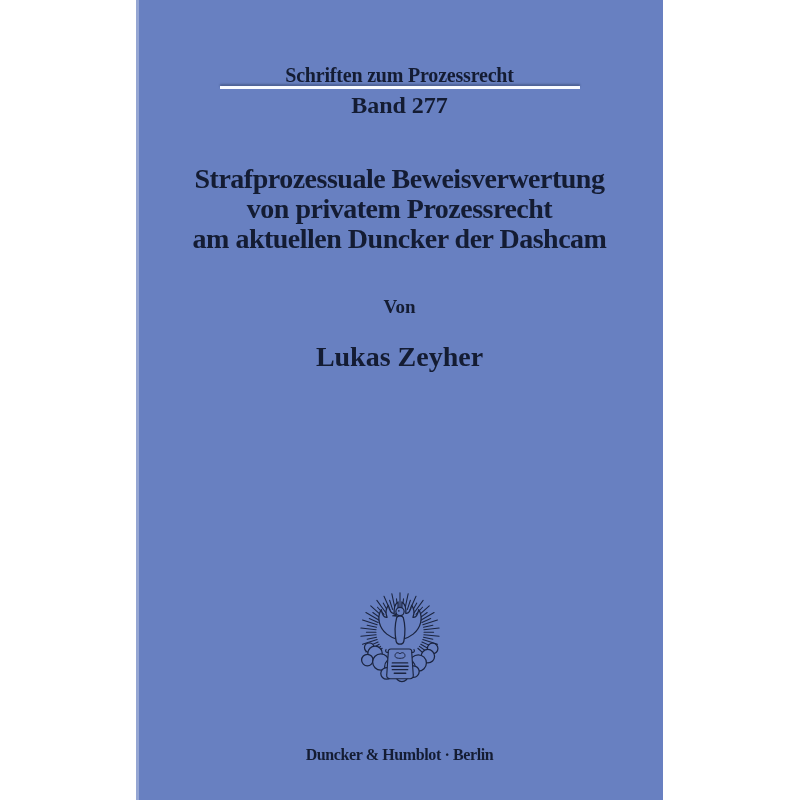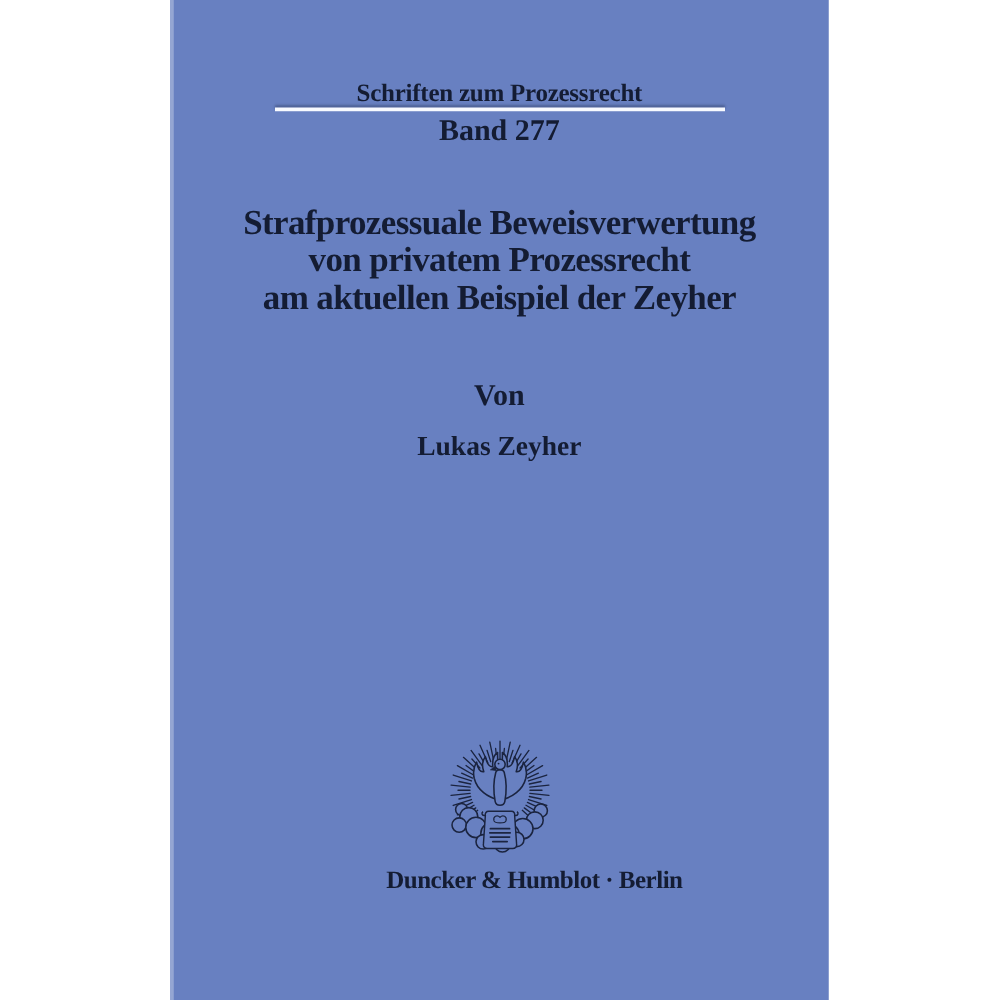--- a/index.html
+++ b/index.html
@@ -43,47 +43,47 @@
   .series-divider{
     position:absolute;top:86px;left:50%;
     transform:translateX(-50%);
     width:360px;height:3px;
     background:var(--divider);
     box-shadow:0 -2px 2px rgba(16,24,48,0.30);
   }
   .series-volume{top:92px;font-size:24px;line-height:26px;}
   .book-title{top:164px;font-size:28px;line-height:30px;letter-spacing:-0.5px;}
   .book-title .line{display:block;}
-  .byline-label{top:304px;font-size:24px;line-height:26px;}
-  .author-name{top:344px;font-size:22px;line-height:26px;}
+  .byline-label{top:294px;font-size:19px;line-height:26px;}
+  .author-name{top:344px;font-size:28px;line-height:26px;}
   .emblem-wrap{
     position:absolute;top:588px;left:50%;
     transform:translateX(-50%);
     width:96px;height:98px;
   }
   .emblem-wrap svg{display:block;width:100%;height:100%;}
-  .publisher-line{top:691px;font-size:20px;line-height:26px;letter-spacing:-0.4px;margin-left:28px;}
+  .publisher-line{top:742px;font-size:16px;line-height:26px;letter-spacing:-0.4px;}
 </style>
 </head>
 <body>
 
 <div class="page">
   <div class="cover">
     <div class="edge-highlight"></div>
 
     <div class="ct series-title">Schriften zum Prozessrecht</div>
 
     <div class="series-divider"></div>
 
     <div class="ct series-volume">Band 277</div>
 
     <div class="ct book-title">
       <span class="line">Strafprozessuale Beweisverwertung</span>
       <span class="line">von privatem Prozessrecht</span>
-      <span class="line">am aktuellen Beispiel der Zeyher</span>
+      <span class="line">am aktuellen Duncker der Dashcam</span>
     </div>
 
     <div class="ct byline-label">Von</div>
 
     <div class="ct author-name">Lukas Zeyher</div>
 
     <div class="emblem-wrap">
 
       <svg viewBox="0 0 100 102">
         <defs>

